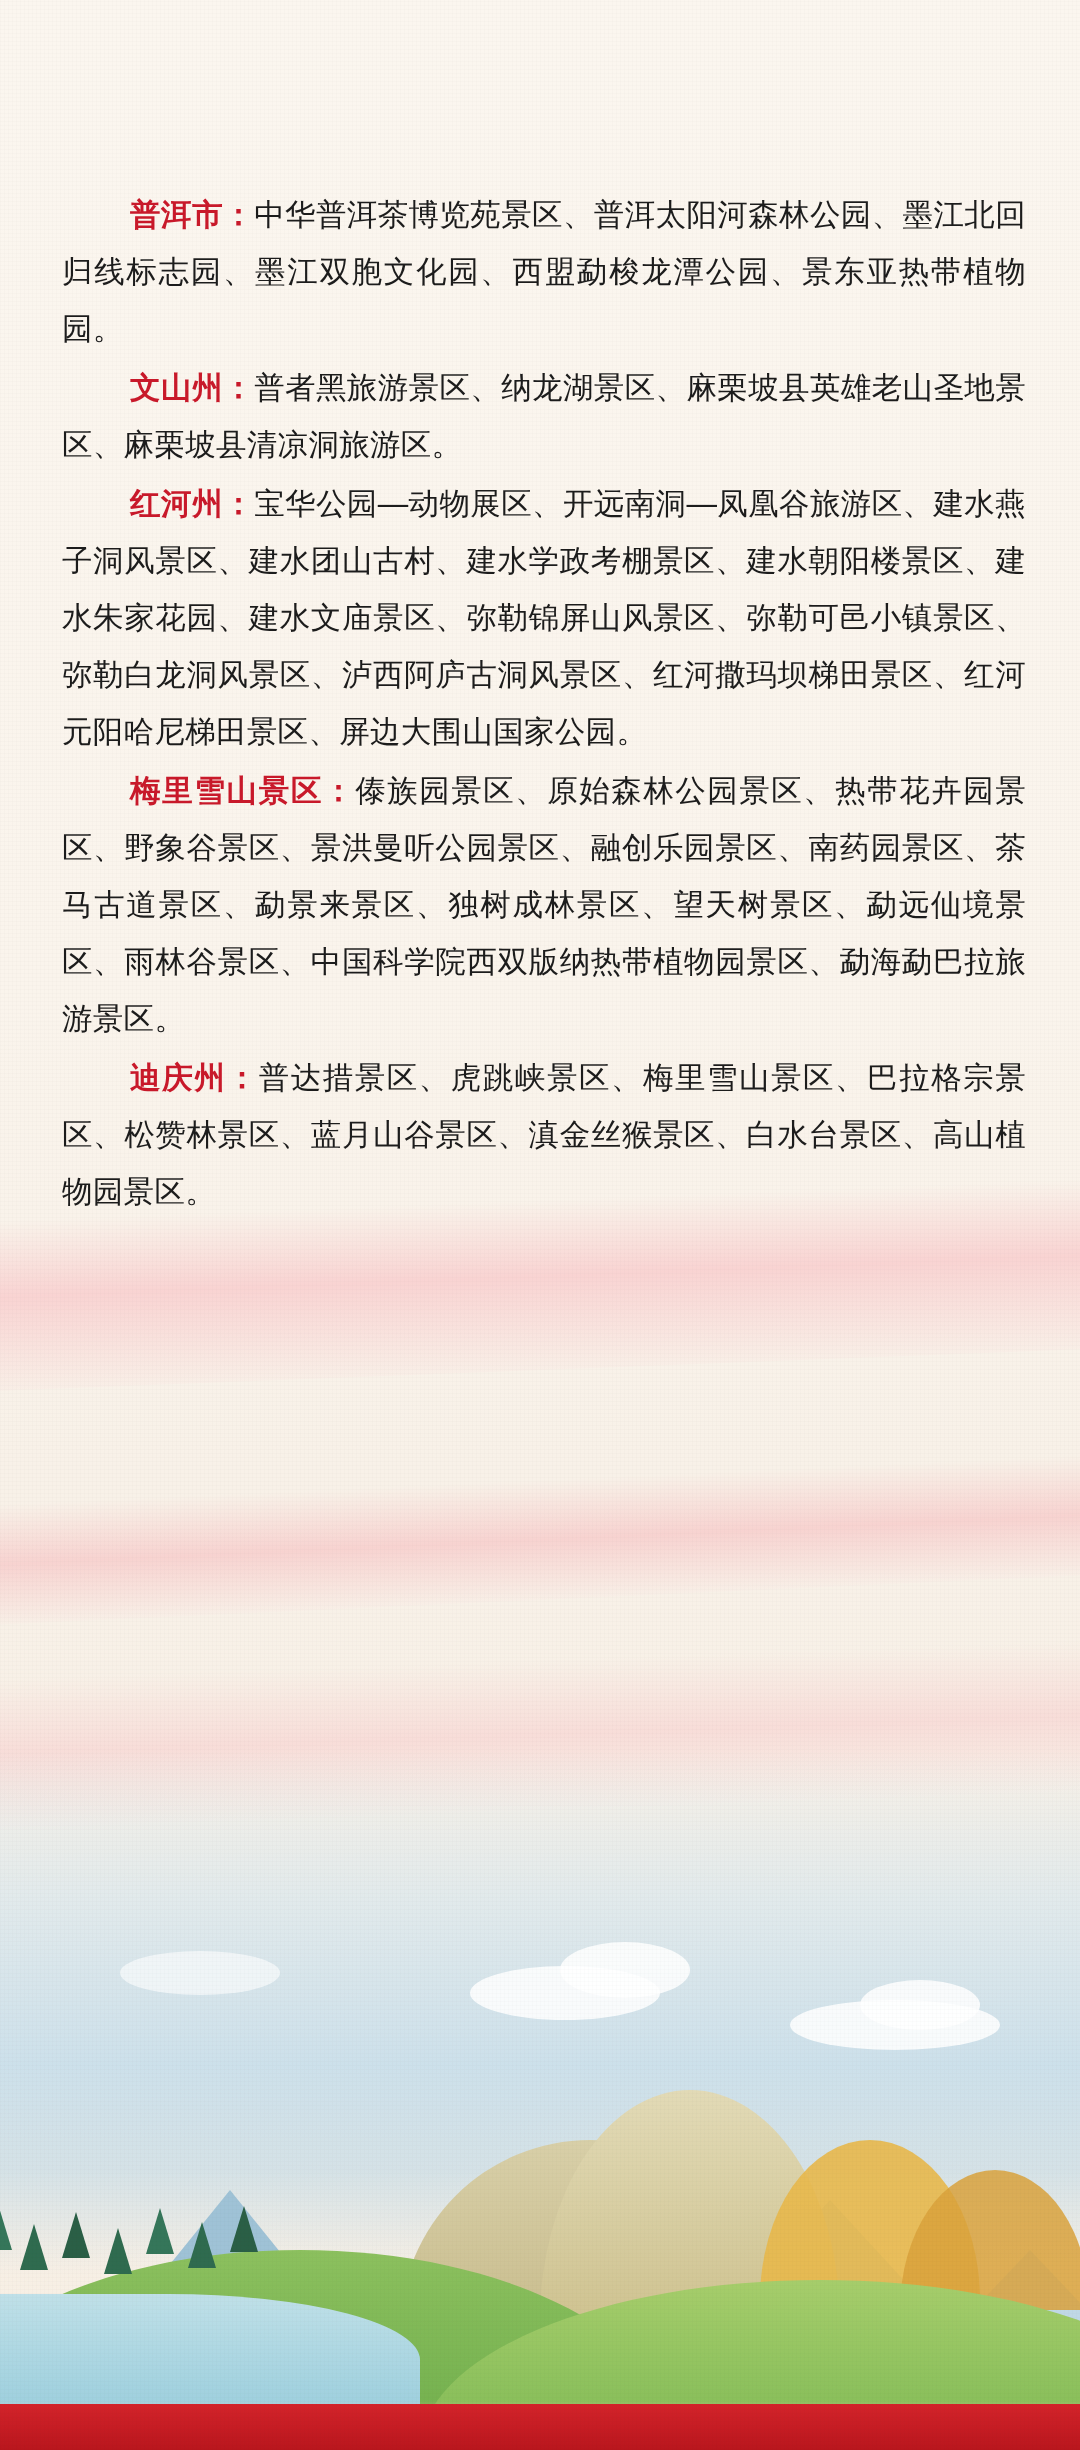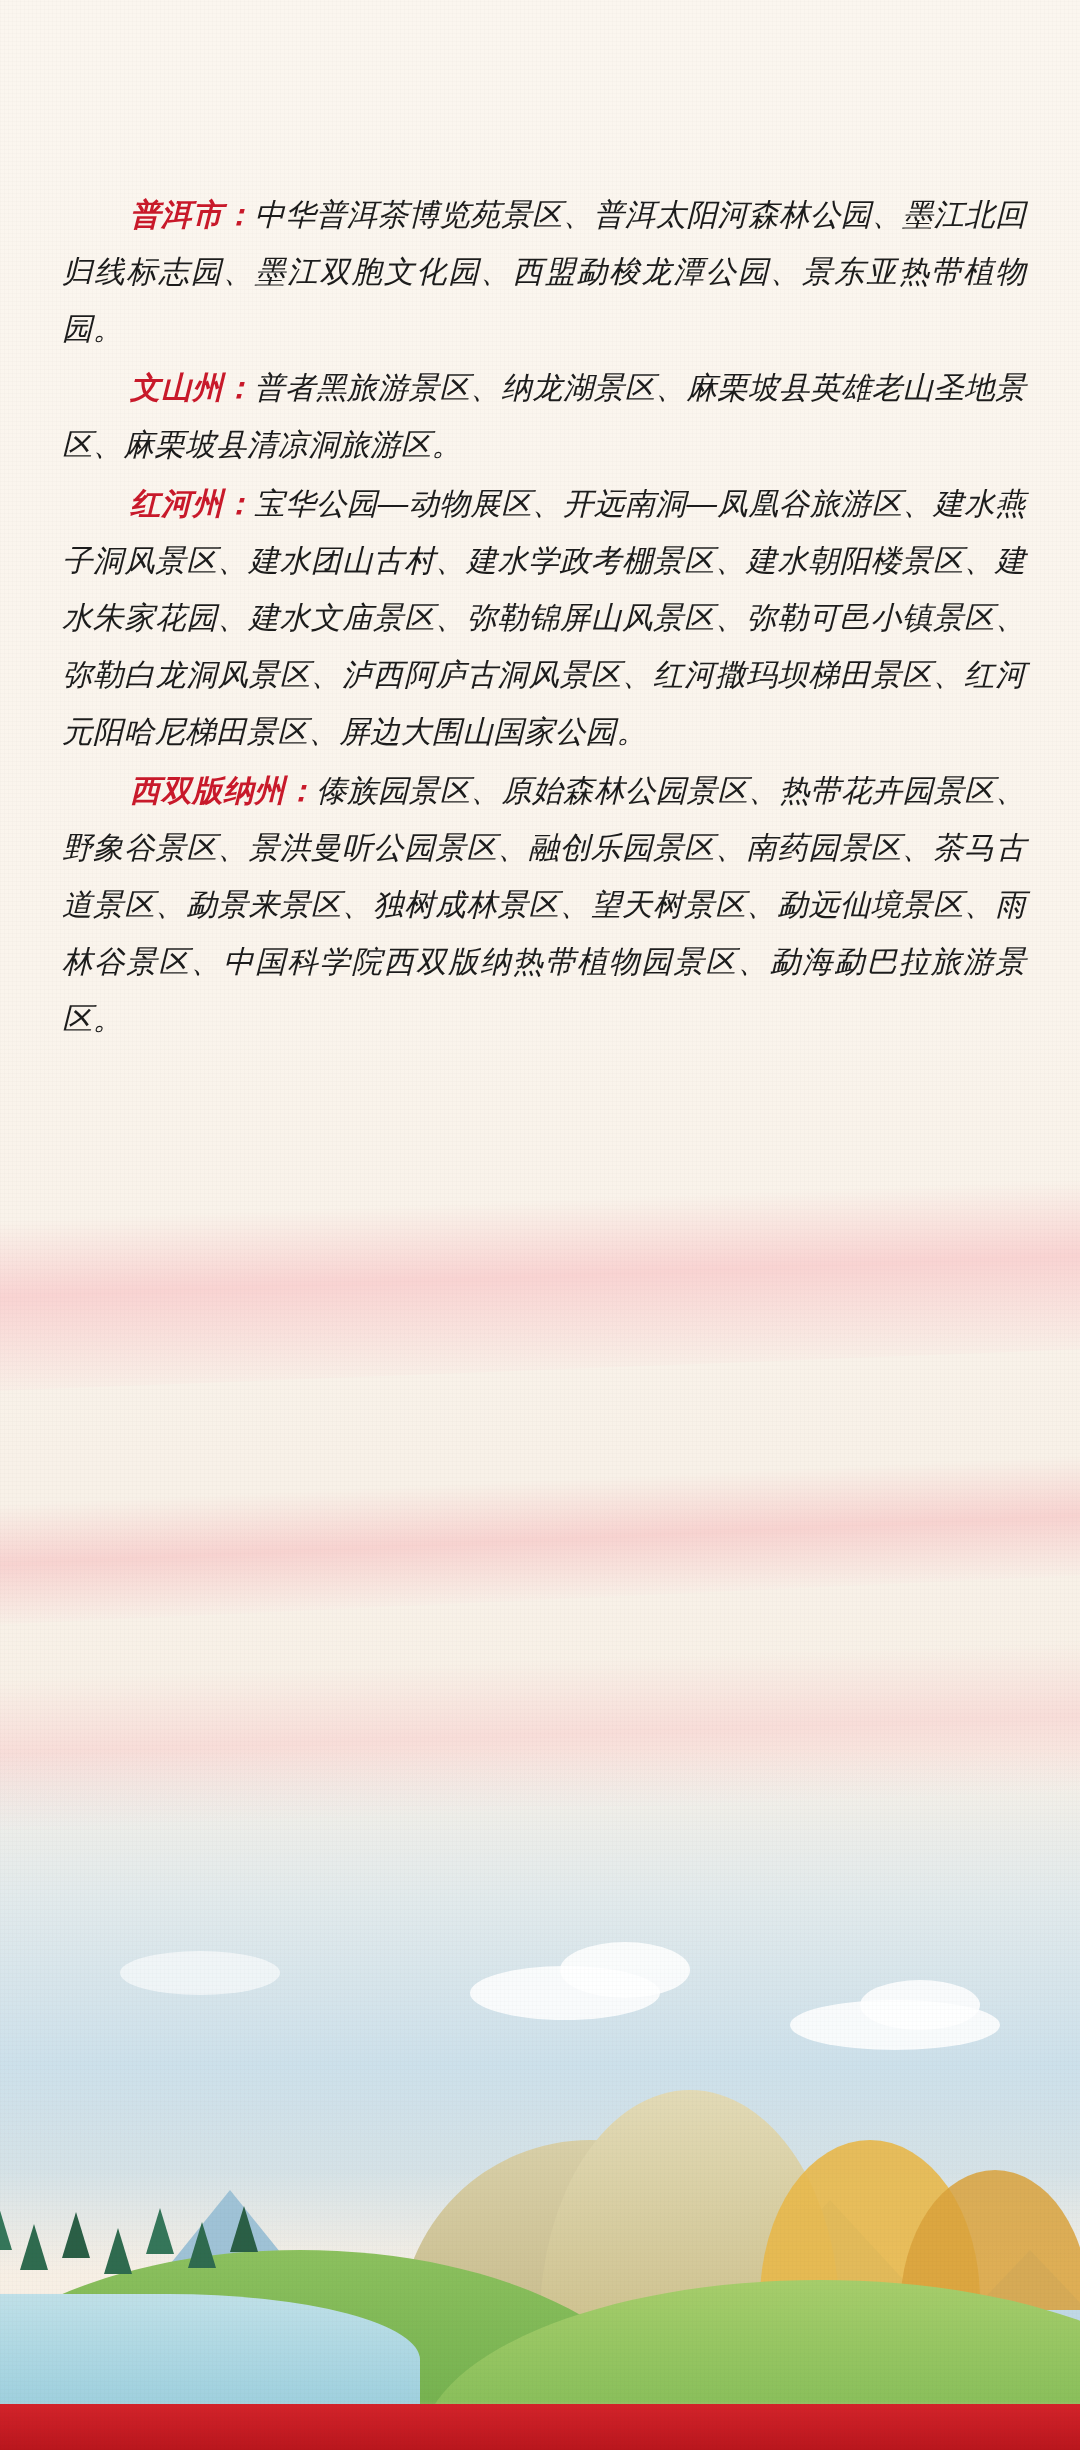--- a/index.html
+++ b/index.html
@@ -114,21 +114,20 @@
     background: linear-gradient(180deg, rgba(255,255,255,0) 0%, rgba(255,180,180,0.35) 100%);
     z-index: 3;
   }
 
   
   .content {
     position: relative;
     z-index: 4;
     padding: 186px 54px 0 62px;
     box-sizing: border-box;
-    font-style: italic;
   }
   .para {
     margin: 0 0 2px 0;
     text-indent: 68px;
     font-size: 30.5px;
     line-height: 57px;
     color: #1f1f1f;
     letter-spacing: 0.3px;
     font-family: "Liberation Sans", sans-serif;
     text-align: justify;
@@ -205,19 +204,22 @@
     <p class="para">
       <span class="region">文山州</span><span class="colon">：</span><span class="body-text">普者黑旅游景区、纳龙湖景区、麻栗坡县英雄老山圣地景区、麻栗坡县清凉洞旅游区。</span>
     </p>
 
     <p class="para">
       <span class="region">红河州</span><span class="colon">：</span><span class="body-text">宝华公园—动物展区、开远南洞—凤凰谷旅游区、建水燕子洞风景区、建水团山古村、建水学政考棚景区、建水朝阳楼景区、建水朱家花园、建水文庙景区、弥勒锦屏山风景区、弥勒可邑小镇景区、弥勒白龙洞风景区、泸西阿庐古洞风景区、红河撒玛坝梯田景区、红河元阳哈尼梯田景区、屏边大围山国家公园。</span>
     </p>
 
 
     <p class="para">
-      <span class="region">西双版纳州</span><span class="colon">：</span><span class="body-text">傣族园景区、原始森林公园景区、热带花卉园景区、野象谷景区、景洪曼听公园景区、融创乐园景区、南药园景区、茶马古道景区、勐景来景区、独树成林景区、望天树景区、勐远仙境景区、雨林谷景区、中国科学院西双版纳热带植物园景区、勐海勐巴拉旅游景区。</span>
-    </p>
-
-
+      <span class="region">梅里雪山景区</span><span class="colon">：</span><span class="body-text">傣族园景区、原始森林公园景区、热带花卉园景区、野象谷景区、景洪曼听公园景区、融创乐园景区、南药园景区、茶马古道景区、勐景来景区、独树成林景区、望天树景区、勐远仙境景区、雨林谷景区、中国科学院西双版纳热带植物园景区、勐海勐巴拉旅游景区。</span>
+    </p>
+
+
+    <p class="para">
+      <span class="region">迪庆州</span><span class="colon">：</span><span class="body-text">普达措景区、虎跳峡景区、梅里雪山景区、巴拉格宗景区、松赞林景区、蓝月山谷景区、滇金丝猴景区、白水台景区、高山植物园景区。</span>
+    </p>
 
   </div>
 </div>
 
 </body></html>

